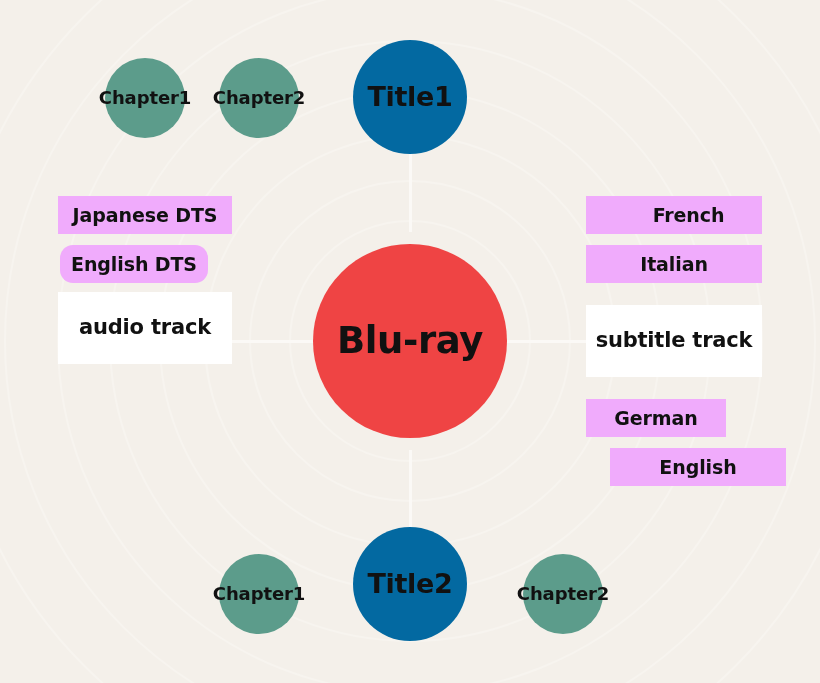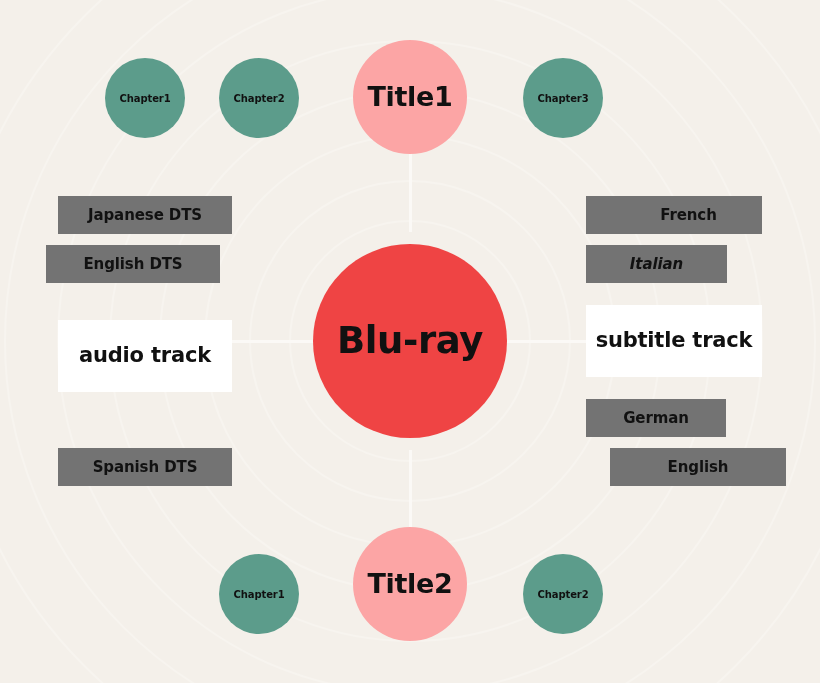--- a/index.html
+++ b/index.html
@@ -57,41 +57,41 @@
 
   .hub {
     border-radius: 50%;
     background: #ef4444;
     font-size: 37px;
     letter-spacing: -0.4px;
   }
 
   .title-circle {
     border-radius: 50%;
-    background: #fca5a5;
+    background: #0369a1;
     font-size: 27px;
     letter-spacing: -0.3px;
   }
 
   .chapter-circle {
     border-radius: 50%;
     background: #5c9c8b;
-    font-size: 10px;
+    font-size: 18px;
     letter-spacing: -0.1px;
   }
 
   .track-label {
     background: #ffffff;
     font-size: 21px;
     letter-spacing: -0.2px;
   }
 
   .track-item {
-    background: #737373;
-    font-size: 15px;
+    background: #f0abfc;
+    font-size: 19px;
     letter-spacing: -0.1px;
     text-align: right;
   }
 </style>
 </head>
 <body>
 
 <div id="diagram">
 
   <svg class="glow-layer" width="820" height="683" viewBox="0 0 820 683" aria-hidden="true">
@@ -122,54 +122,48 @@
   <div class="node title-circle" style="left:353px; top:40px; width:114px; height:114px;">
     <span>Title1</span>
   </div>
 
   <div class="node chapter-circle" style="left:105px; top:58px; width:80px; height:80px;">
     <span>Chapter1</span>
   </div>
   <div class="node chapter-circle" style="left:219px; top:58px; width:80px; height:80px;">
     <span>Chapter2</span>
   </div>
-  <div class="node chapter-circle" style="left:523px; top:58px; width:80px; height:80px;">
-    <span>Chapter3</span>
-  </div>
 
   <div class="node title-circle" style="left:353px; top:527px; width:114px; height:114px;justify-content:center;">
     <span>Title2</span>
   </div>
 
   <div class="node chapter-circle" style="left:219px; top:554px; width:80px; height:80px;">
     <span>Chapter1</span>
   </div>
   <div class="node chapter-circle" style="left:523px; top:554px; width:80px; height:80px;">
     <span>Chapter2</span>
   </div>
 
   <div class="node track-item" style="left:58px; top:196px; width:174px; height:38px;">
     <span>Japanese DTS</span>
   </div>
-  <div class="node track-item" style="left:46px; top:245px; width:174px; height:38px;">
+  <div class="node track-item" style="left:60px; top:245px; width:148px; height:38px;border-radius:13px;">
     <span>English DTS</span>
   </div>
 
-  <div class="node track-label" style="left:58px; top:320px; width:174px; height:72px;">
+  <div class="node track-label" style="left:58px; top:292px; width:174px; height:72px;">
     <span>audio track</span>
   </div>
 
-  <div class="node track-item" style="left:58px; top:448px; width:174px; height:38px;">
-    <span>Spanish DTS</span>
-  </div>
 
   <div class="node track-item" style="left:586px; top:196px; width:176px; height:38px;padding-left:29px;">
     <span>French</span>
   </div>
-  <div class="node track-item" style="left:586px; top:245px; width:141px; height:38px;font-style:italic;">
+  <div class="node track-item" style="left:586px; top:245px; width:176px; height:38px;">
     <span>Italian</span>
   </div>
 
   <div class="node track-label" style="left:586px; top:305px; width:176px; height:72px;">
     <span>subtitle track</span>
   </div>
 
   <div class="node track-item" style="left:586px; top:399px; width:140px; height:38px;">
     <span>German</span>
   </div>

